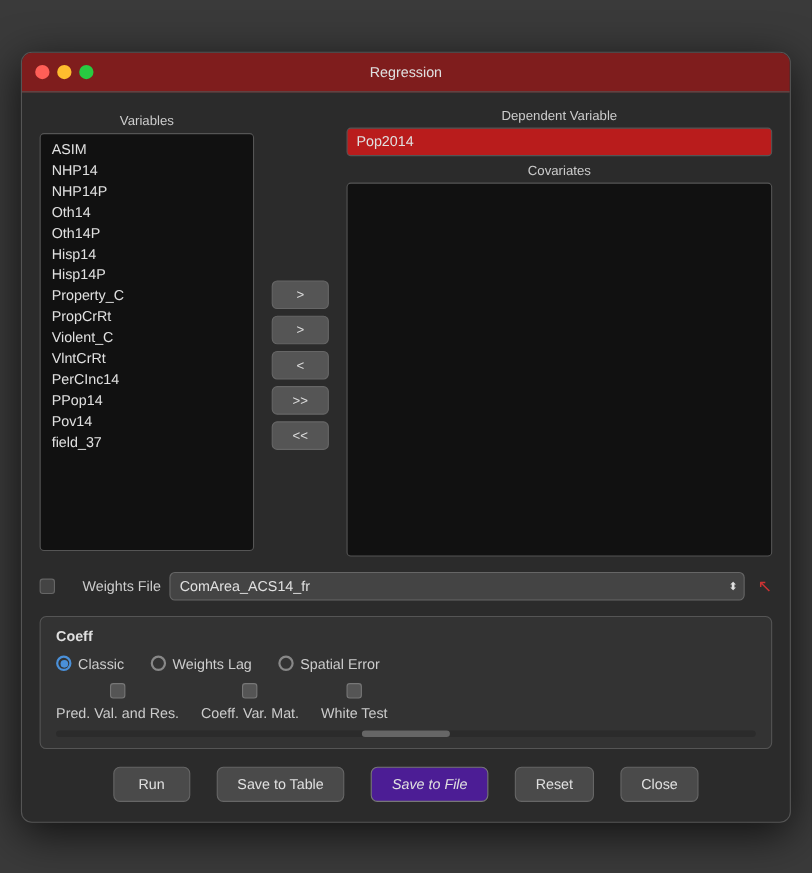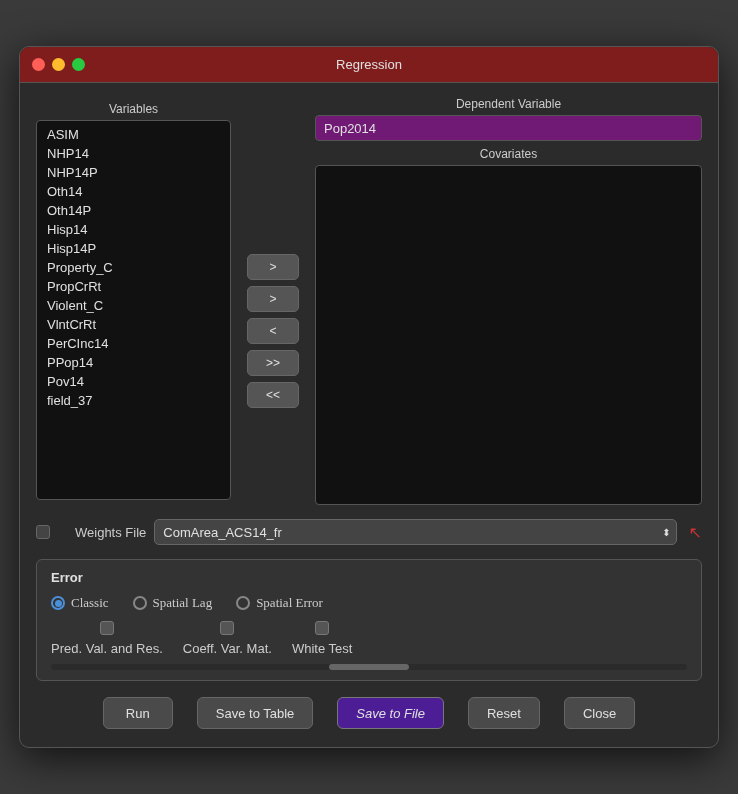--- a/index.html
+++ b/index.html
@@ -131,21 +131,21 @@
       margin-bottom: 6px;
     }
     .dep-var-label {
       font-size: 12px;
       color: #ccc;
       text-align: center;
       margin-bottom: 4px;
     }
     .dep-var-input {
       width: 100%;
-      background: #701a75;
+      background: #b91c1c;
       border: 1px solid #555;
       border-radius: 4px;
       color: #e0e0e0;
       font-size: 13px;
       padding: 3px 8px;
       height: 26px;
     }
     .covariates-label {
       font-size: 12px;
       color: #ccc;
@@ -225,21 +225,20 @@
     .models-title {
       font-size: 13px;
       font-weight: 600;
       color: #e0e0e0;
       margin-bottom: 10px;
     }
     .radio-row {
       display: flex;
       gap: 24px;
       margin-bottom: 10px;
-      font-family: Liberation Serif, serif;
     }
     .radio-item {
       display: flex;
       align-items: center;
       gap: 6px;
     }
     .radio-circle {
       width: 14px;
       height: 14px;
       border-radius: 50%;
@@ -395,30 +394,30 @@
       <div class="weights-checkbox"></div>
       <span class="weights-label">Weights File</span>
       <div class="weights-dropdown-wrapper">
         <select><option>ComArea_ACS14_fr</option></select>
         <span class="dropdown-arrow">⬍</span>
       </div>
       <span class="cursor-icon">↖</span>
     </div>
 
     <div class="models-section">
-      <div class="models-title">Error</div>
+      <div class="models-title">Coeff</div>
 
       <div class="radio-row">
         <div class="radio-item">
           <div class="radio-circle selected"></div>
           <span class="radio-label">Classic</span>
         </div>
         <div class="radio-item">
           <div class="radio-circle"></div>
-          <span class="radio-label">Spatial Lag</span>
+          <span class="radio-label">Weights Lag</span>
         </div>
         <div class="radio-item">
           <div class="radio-circle"></div>
           <span class="radio-label">Spatial Error</span>
         </div>
       </div>
 
       <div class="checkbox-row">
         <div class="checkbox-item">
           <div class="checkbox-square"></div>

